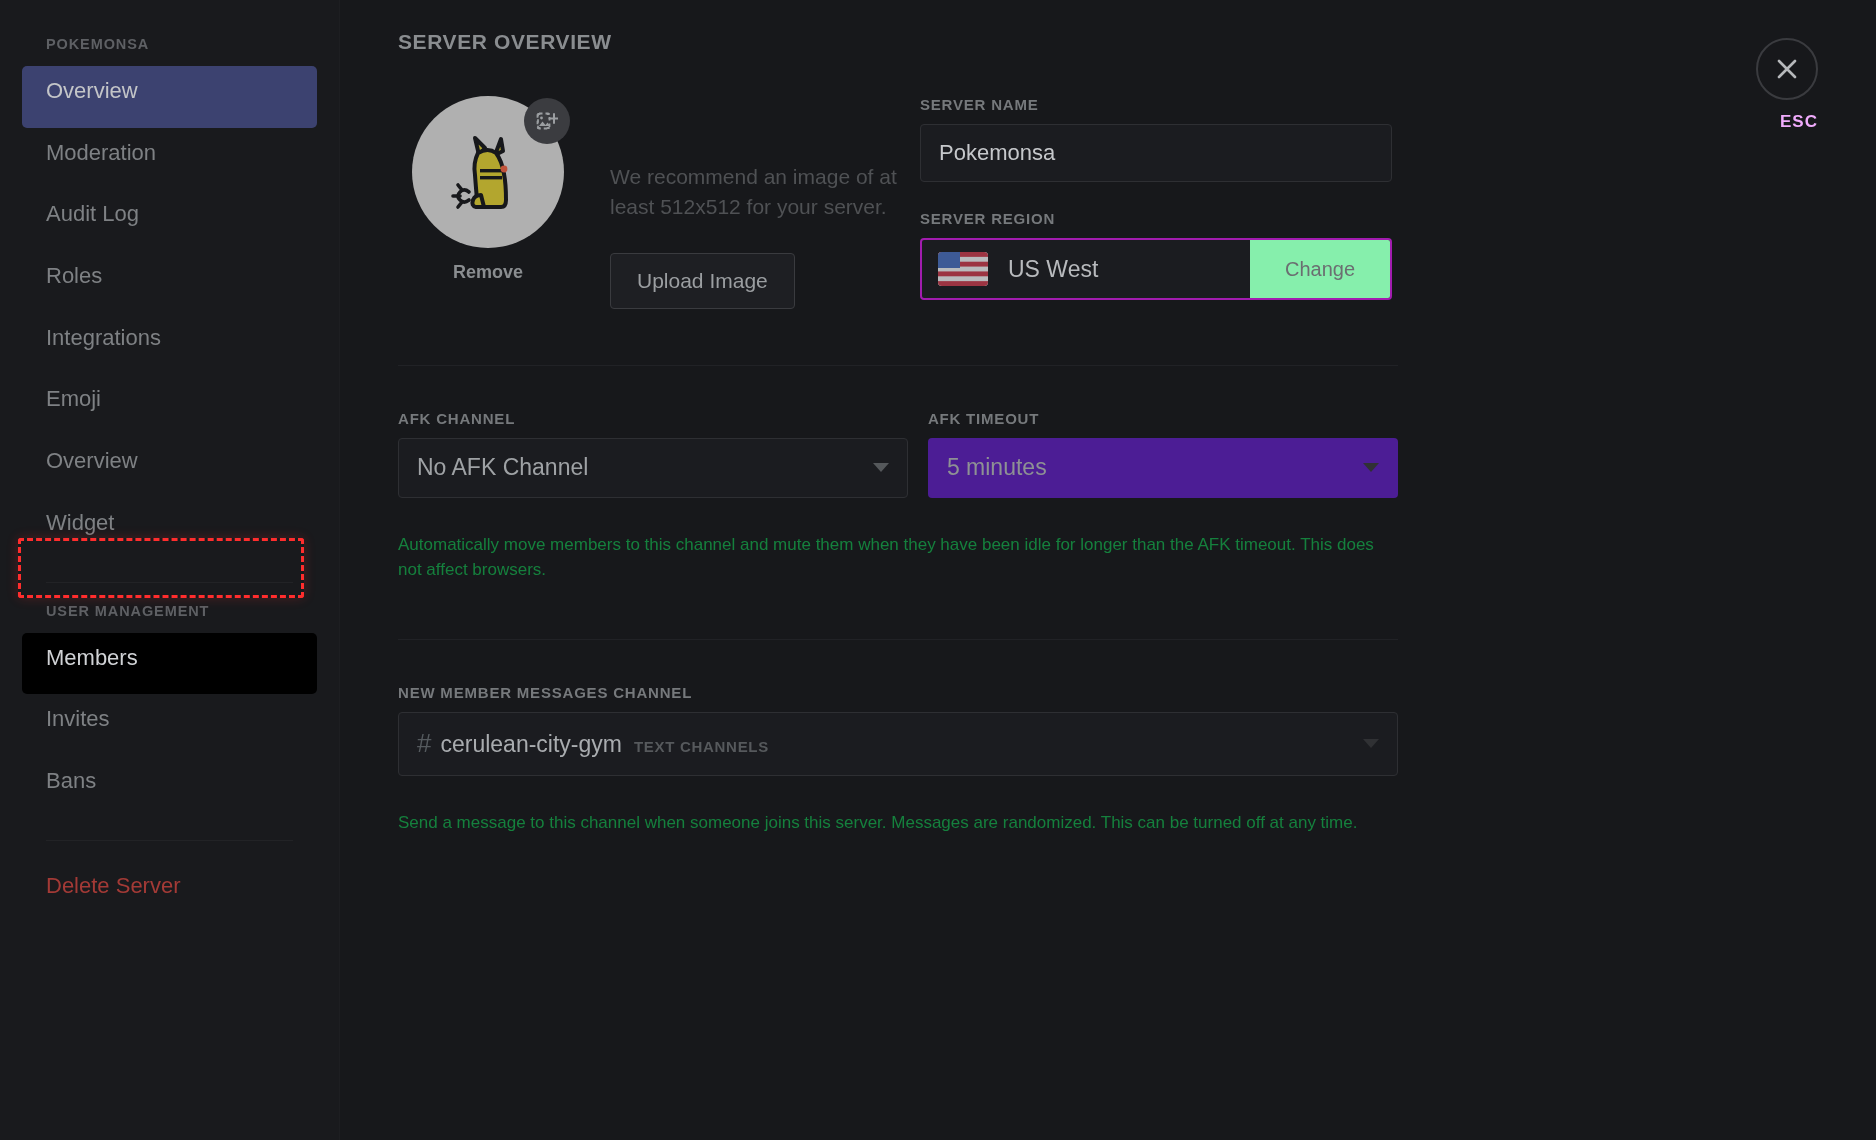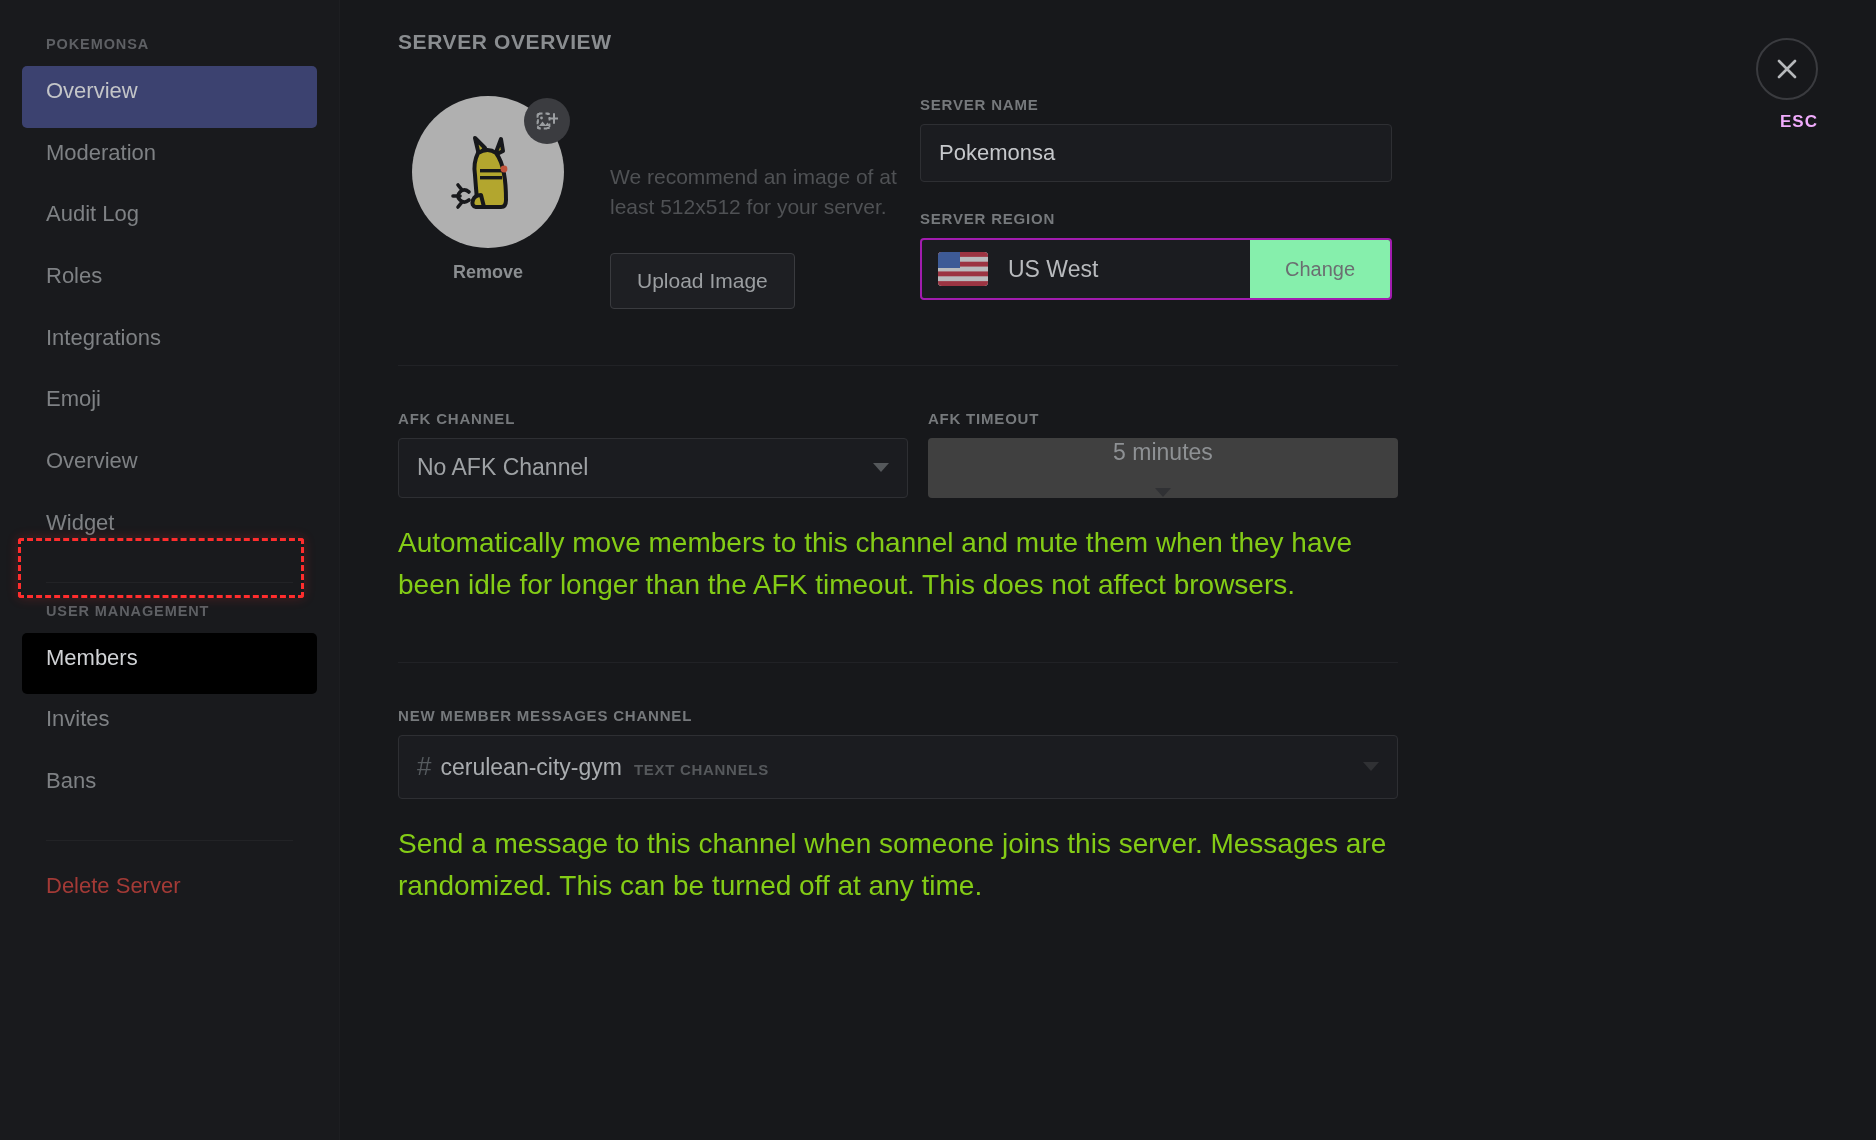--- a/index.html
+++ b/index.html
@@ -149,32 +149,32 @@
   .col-left { width: 512px; }
   .col-right { width: 492px; padding-left: 20px; }
 
   .select {
     height: 60px; border: 1px solid #2e2f33; border-radius: 4px;
     background: #1b1c20;
     display: flex; align-items: center; justify-content: space-between;
     padding: 0 18px;
     font-size: 23px; color: #9fa2a5;
   }
-  .select.flat { border-color: transparent; background: #404040; color: #8e9194; flex-direction: column; }
+  .select.flat { border-color: transparent; background: #4c1d95; color: #8e9194; }
   .caret {
     width: 0; height: 0;
     border-left: 8px solid transparent;
     border-right: 8px solid transparent;
     border-top: 9px solid #55585b;
   }
   .caret.dim { border-top-color: #303134; }
 
   .help-text {
-    margin-top: 24px;
-    font-size: 28px; line-height: 1.5; color: #84cc16;
+    margin-top: 34px;
+    font-size: 17px; line-height: 1.5; color: #15803d;
     max-width: 1000px;
   }
 
   .select-wide {
     height: 64px; border: 1px solid #2e2f33; border-radius: 4px;
     background: #1b1c20;
     display: flex; align-items: center; justify-content: space-between;
     padding: 0 18px;
   }
   .chan-left { display: flex; align-items: baseline; }

